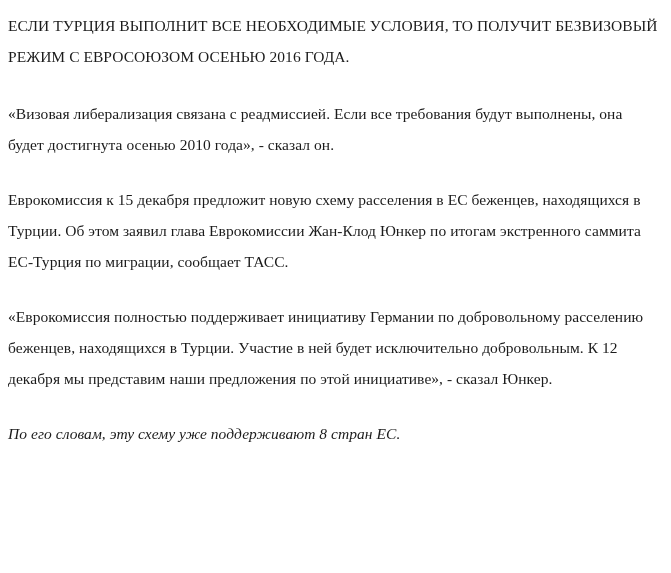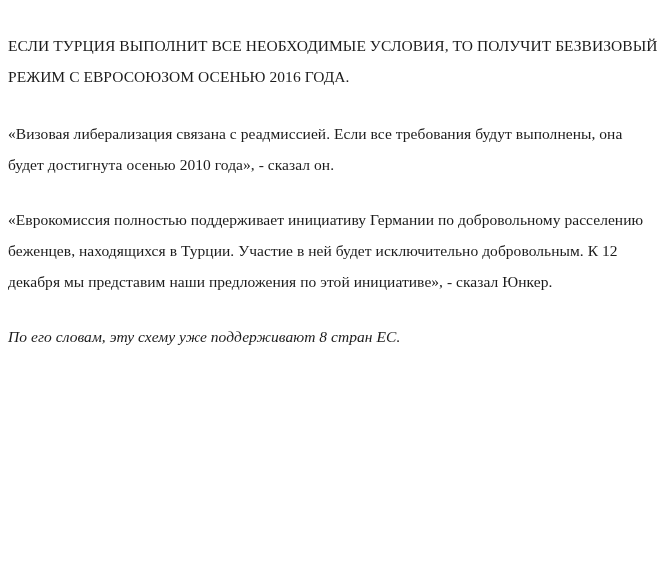--- a/index.html
+++ b/index.html
@@ -8,21 +8,21 @@
     background: #ffffff;
   }
   body {
     width: 671px;
     height: 573px;
     overflow: hidden;
     font-family: "Liberation Serif", "DejaVu Serif", serif;
     color: #1a1a1a;
   }
   .article {
-    padding: 30px 10px 0 8px;
+    padding: 10px 10px 0 8px;
     box-sizing: border-box;
     width: 671px;
   }
   .para {
     font-size: 15.5px;
     line-height: 31px;
     margin: 0 0 24px 0;
     text-align: left;
     color: #1b1b1b;
     letter-spacing: 0.05px;
@@ -35,15 +35,16 @@
     margin-bottom: 0;
     font-style: italic;
   }
 </style>
 </head>
 <body>
 
 <div class="article">
   <p class="para lead">ЕСЛИ ТУРЦИЯ ВЫПОЛНИТ ВСЕ НЕОБХОДИМЫЕ УСЛОВИЯ, ТО ПОЛУЧИТ БЕЗВИЗОВЫЙ РЕЖИМ С ЕВРОСОЮЗОМ ОСЕНЬЮ 2016 ГОДА.</p>
   <p class="para">«Визовая либерализация связана с реадмиссией. Если все требования будут выполнены, она будет достигнута осенью 2010 года», - сказал он.</p>
+  <p class="para">Еврокомиссия к 15 декабря предложит новую схему расселения в ЕС беженцев, находящихся в Турции. Об этом заявил глава Еврокомиссии Жан-Клод Юнкер по итогам экстренного саммита ЕС-Турция по миграции, сообщает ТАСС.</p>
   <p class="para">«Еврокомиссия полностью поддерживает инициативу Германии по добровольному расселению беженцев, находящихся в Турции. Участие в ней будет исключительно добровольным. К 12 декабря мы представим наши предложения по этой инициативе», - сказал Юнкер.</p>
   <p class="para last">По его словам, эту схему уже поддерживают 8 стран ЕС.</p>
 </div>
 
 </body></html>

